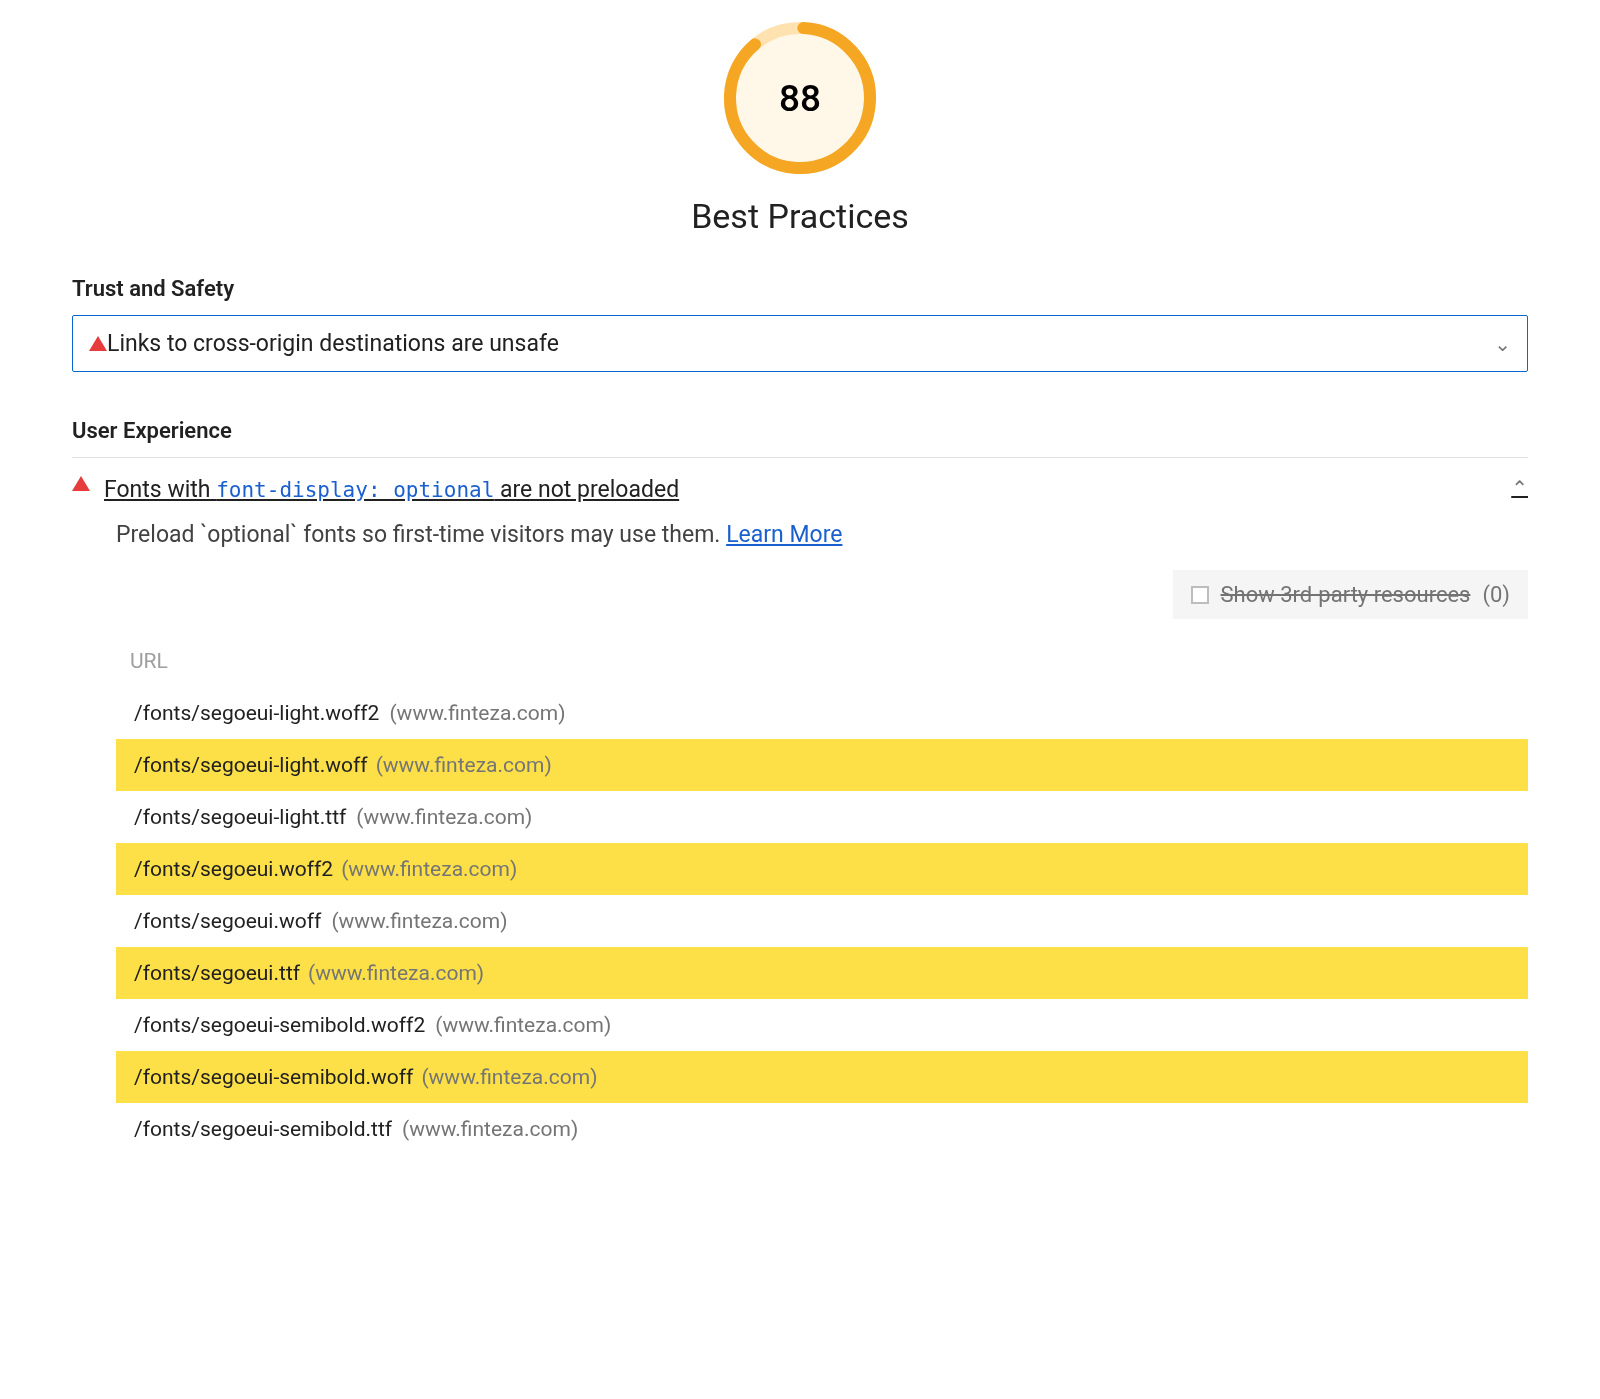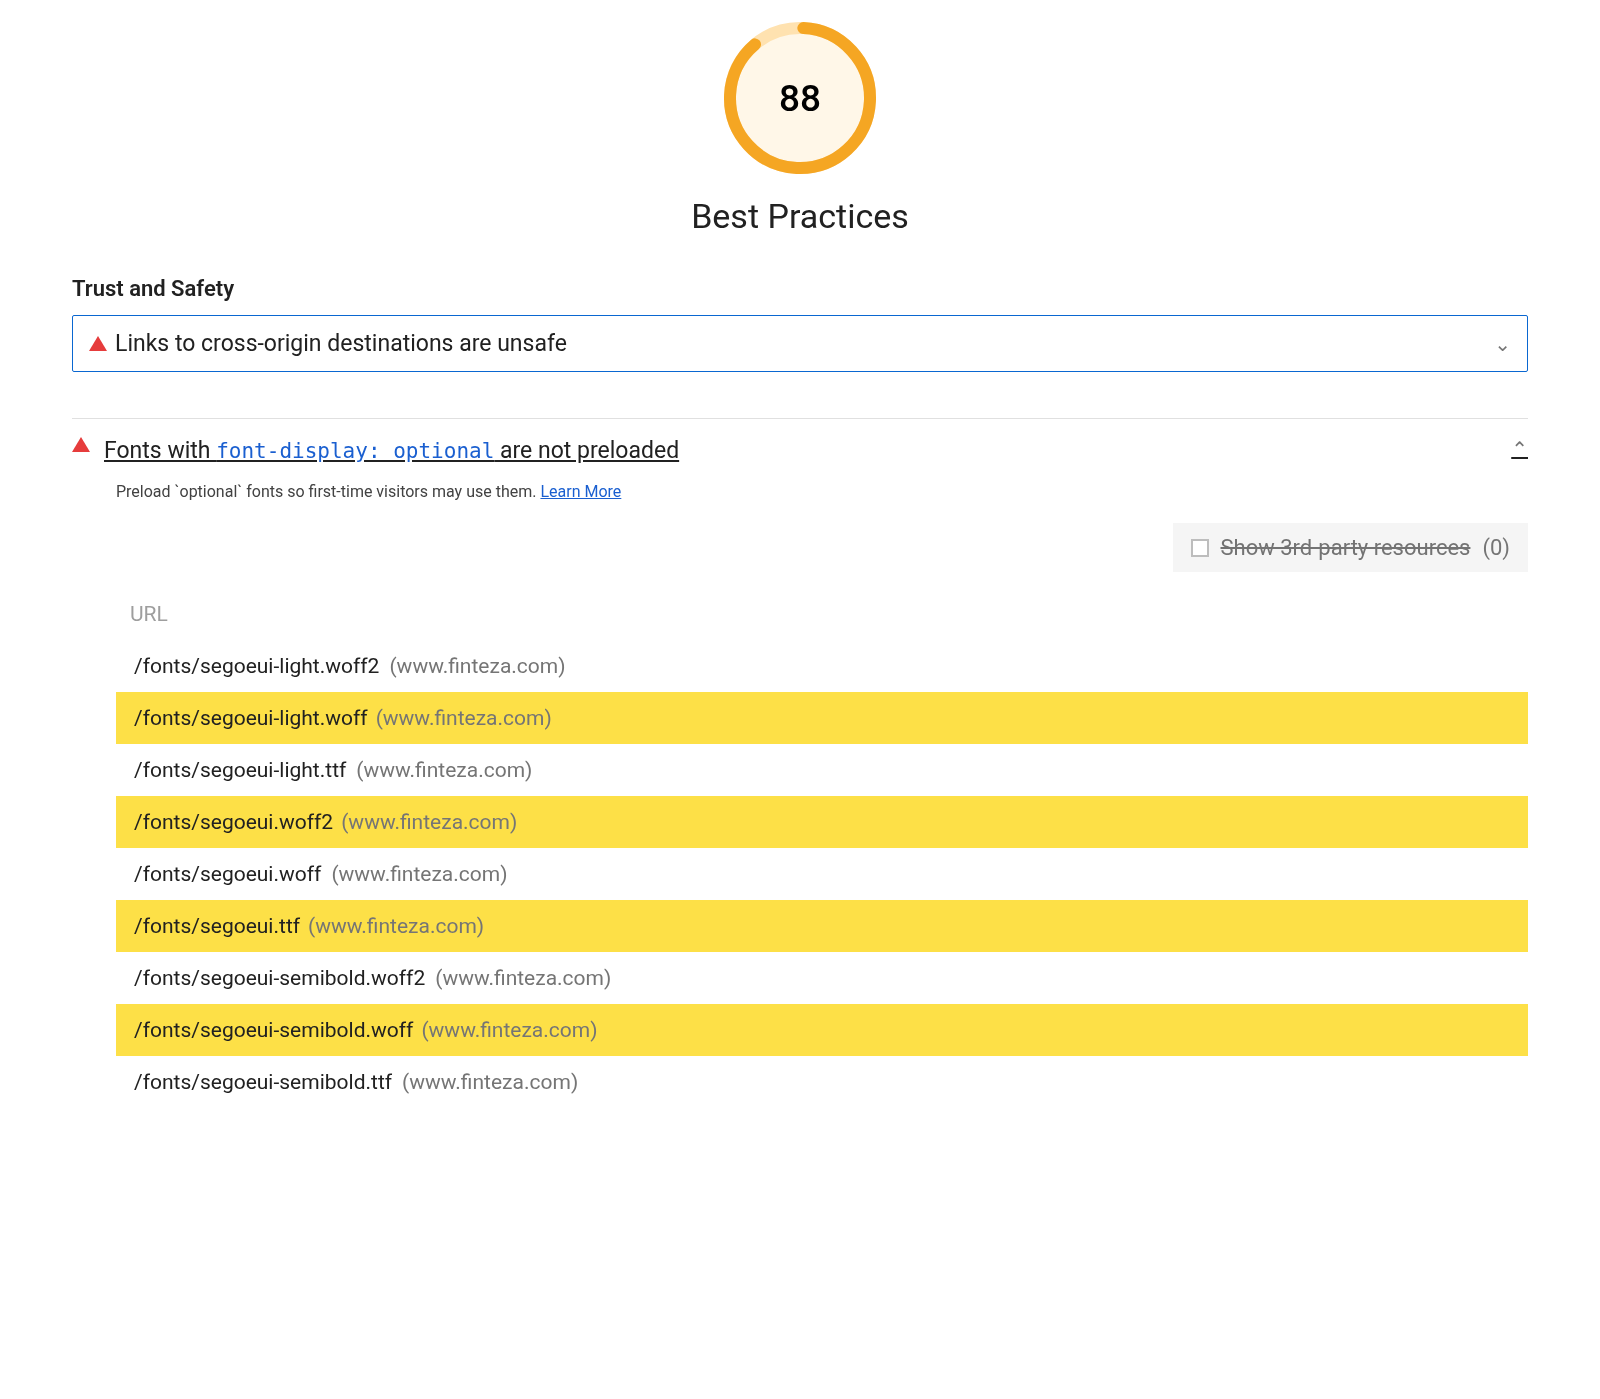--- a/index.html
+++ b/index.html
@@ -49,21 +49,21 @@
     color: #212121;
     margin-bottom: 14px;
     margin-top: 10px;
   }
   .audit-card {
     border: 1px solid #0a67d1;
     border-radius: 2px;
     padding: 14px 16px;
     display: flex;
     align-items: center;
-    gap: 8px;
+    gap: 0;
     margin-bottom: 46px;
     cursor: pointer;
   }
   .tri-icon {
     width: 0; height: 0;
     border-left: 9px solid transparent;
     border-right: 9px solid transparent;
     border-bottom: 15px solid #e63c3c;
     flex-shrink:0;
   }
@@ -84,21 +84,21 @@
     padding: 4px 0 18px 0;
     text-decoration: underline;
   }
   .audit-row .title { font-size:23px; color:#212121; flex:1; }
   .code {
     font-family: ui-monospace, SFMono-Regular, Menlo, Consolas, monospace;
     color: #1a5fd0;
     font-size: 21px;
   }
   .desc {
-    font-size: 16px;
+    font-size: 23px;
     color: #424242;
     margin-left: 44px;
     margin-bottom: 22px;
   }
   .desc a { color: #1a5fd0; text-decoration: underline; }
   .third-party-box {
     display:flex; justify-content:flex-end; margin: 0 0 22px 44px;
   }
   .third-party {
     background:#f5f5f5;
@@ -141,20 +141,21 @@
 </div>
 
 <div class="section-header">Trust and Safety</div>
 <div class="audit-card">
   <span class="tri-icon"></span>
   <span class="audit-title">Links to cross-origin destinations are unsafe</span>
   <span class="chev">⌄</span>
 </div>
 
 <div class="section2">
+  <div class="section-header">User Experience</div>
   <hr class="hr">
   <div class="audit-row">
     <span class="tri-icon"></span>
     <span class="title">
       <span>Fonts with </span><span class="code">font-display: optional</span><span> are not preloaded</span>
     </span>
     <span class="chev">⌃</span>
   </div>
 
   <div class="desc">

